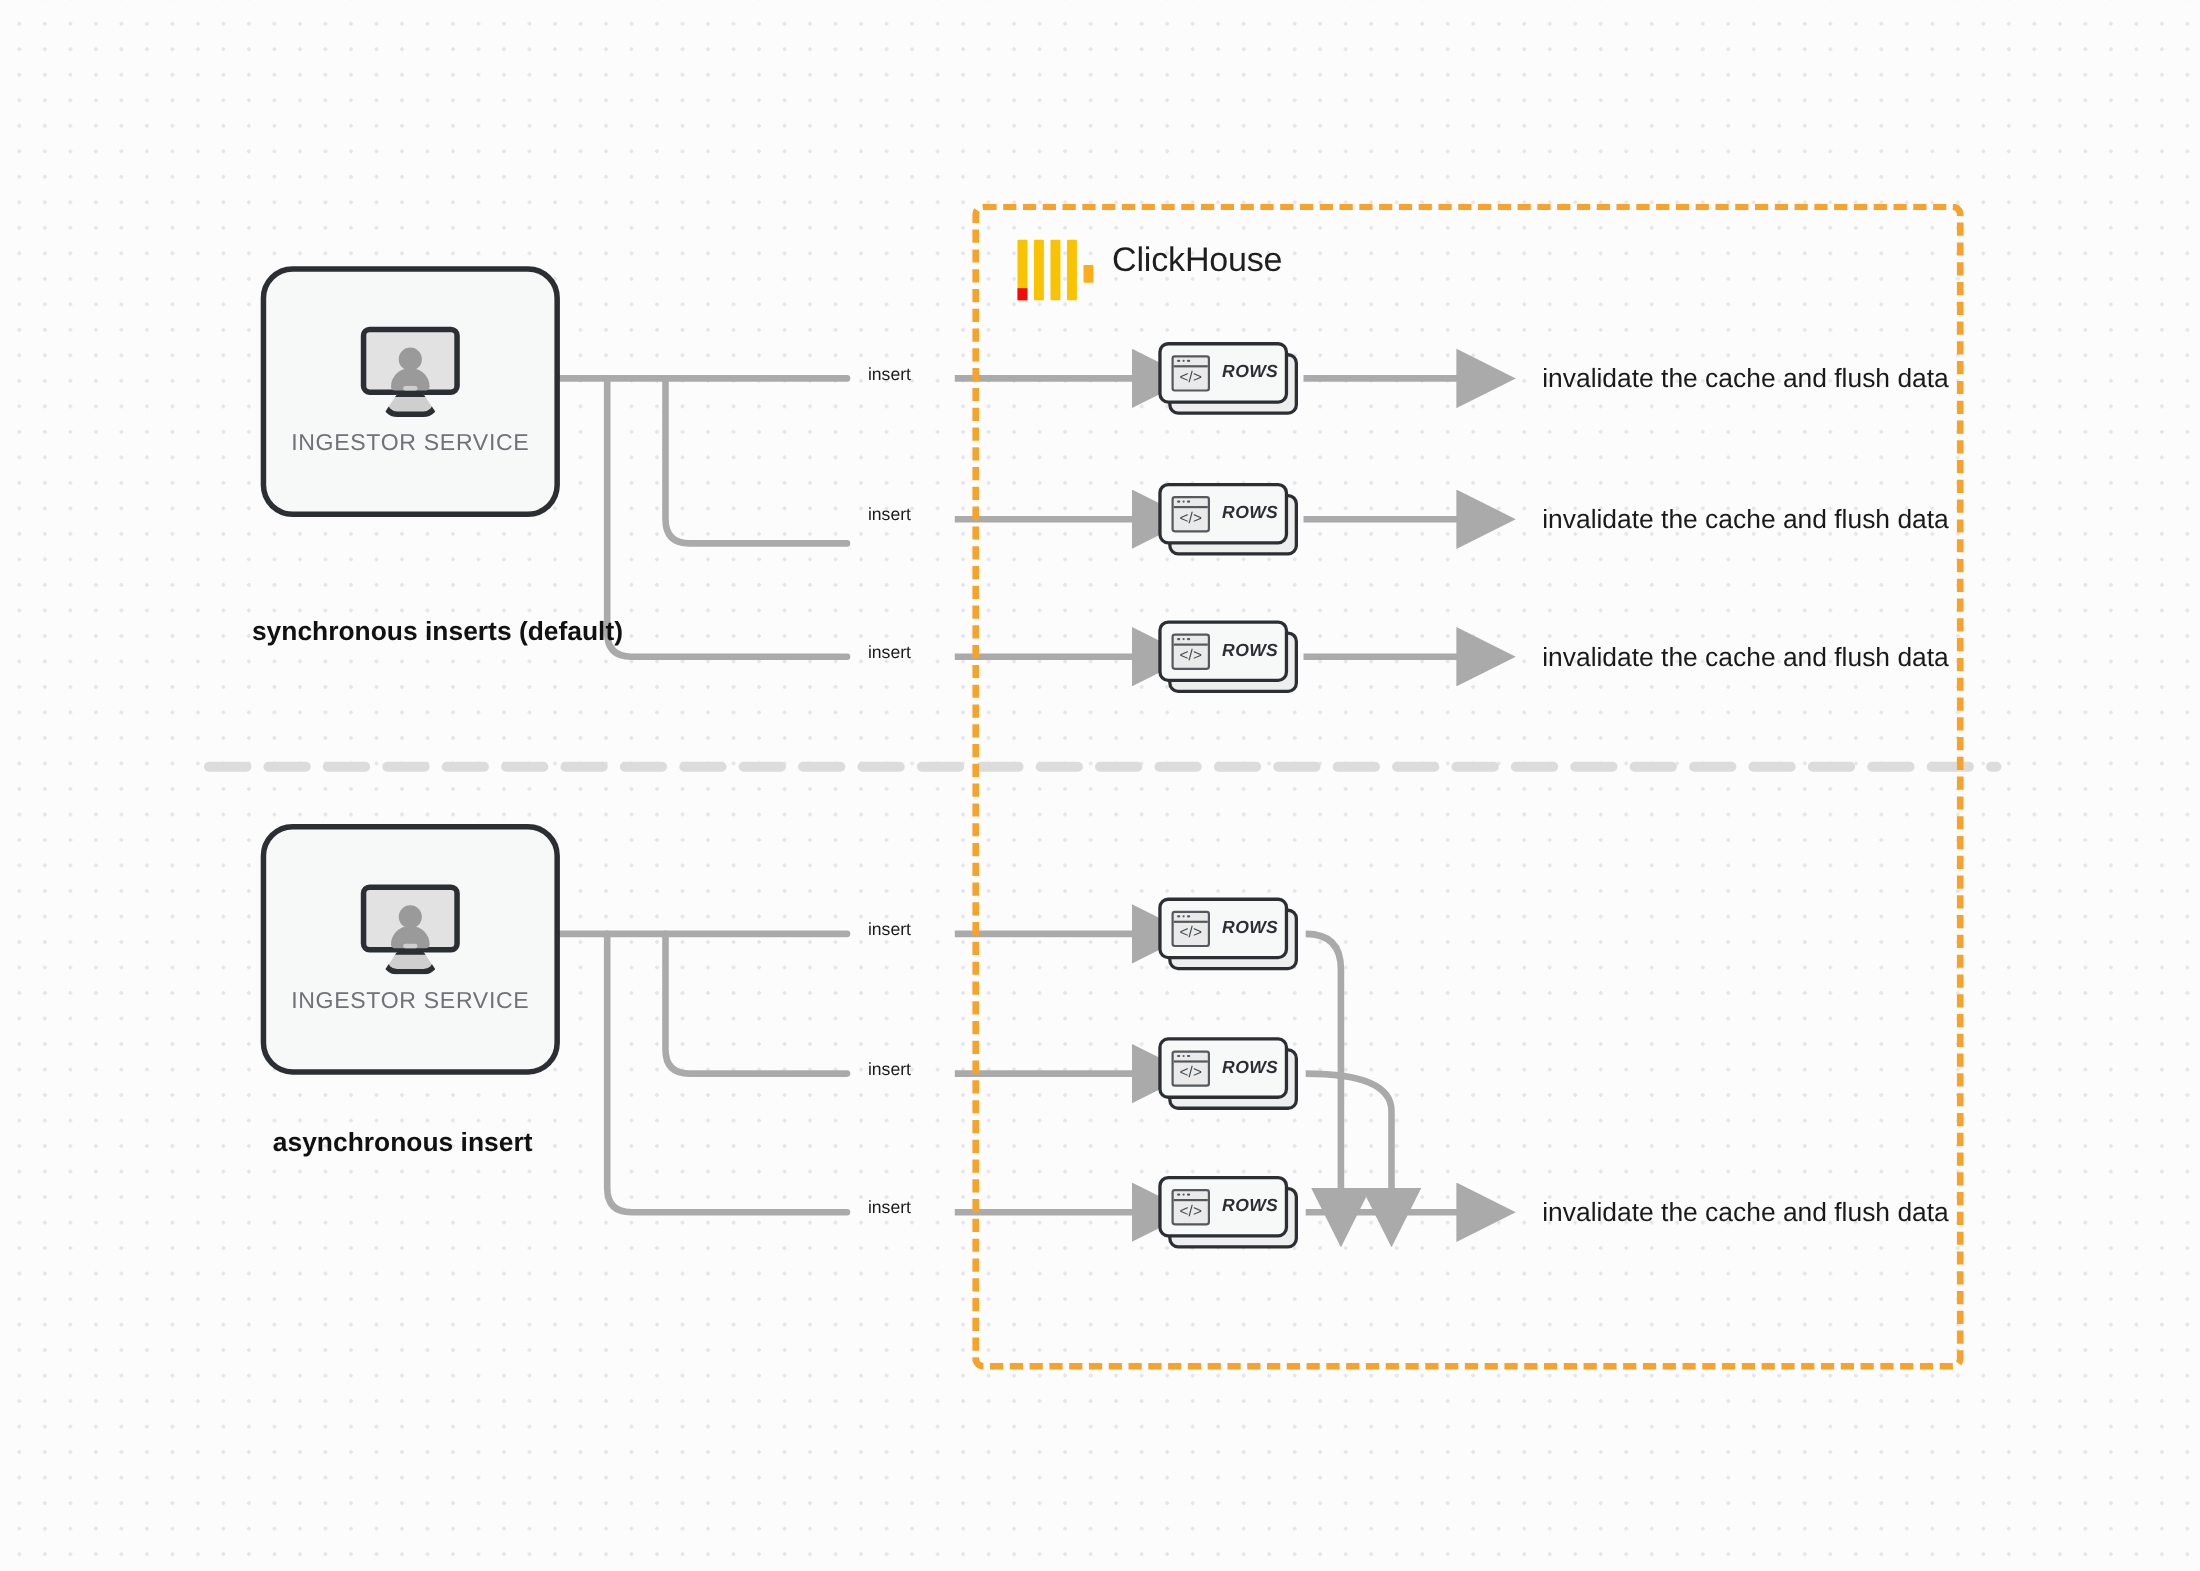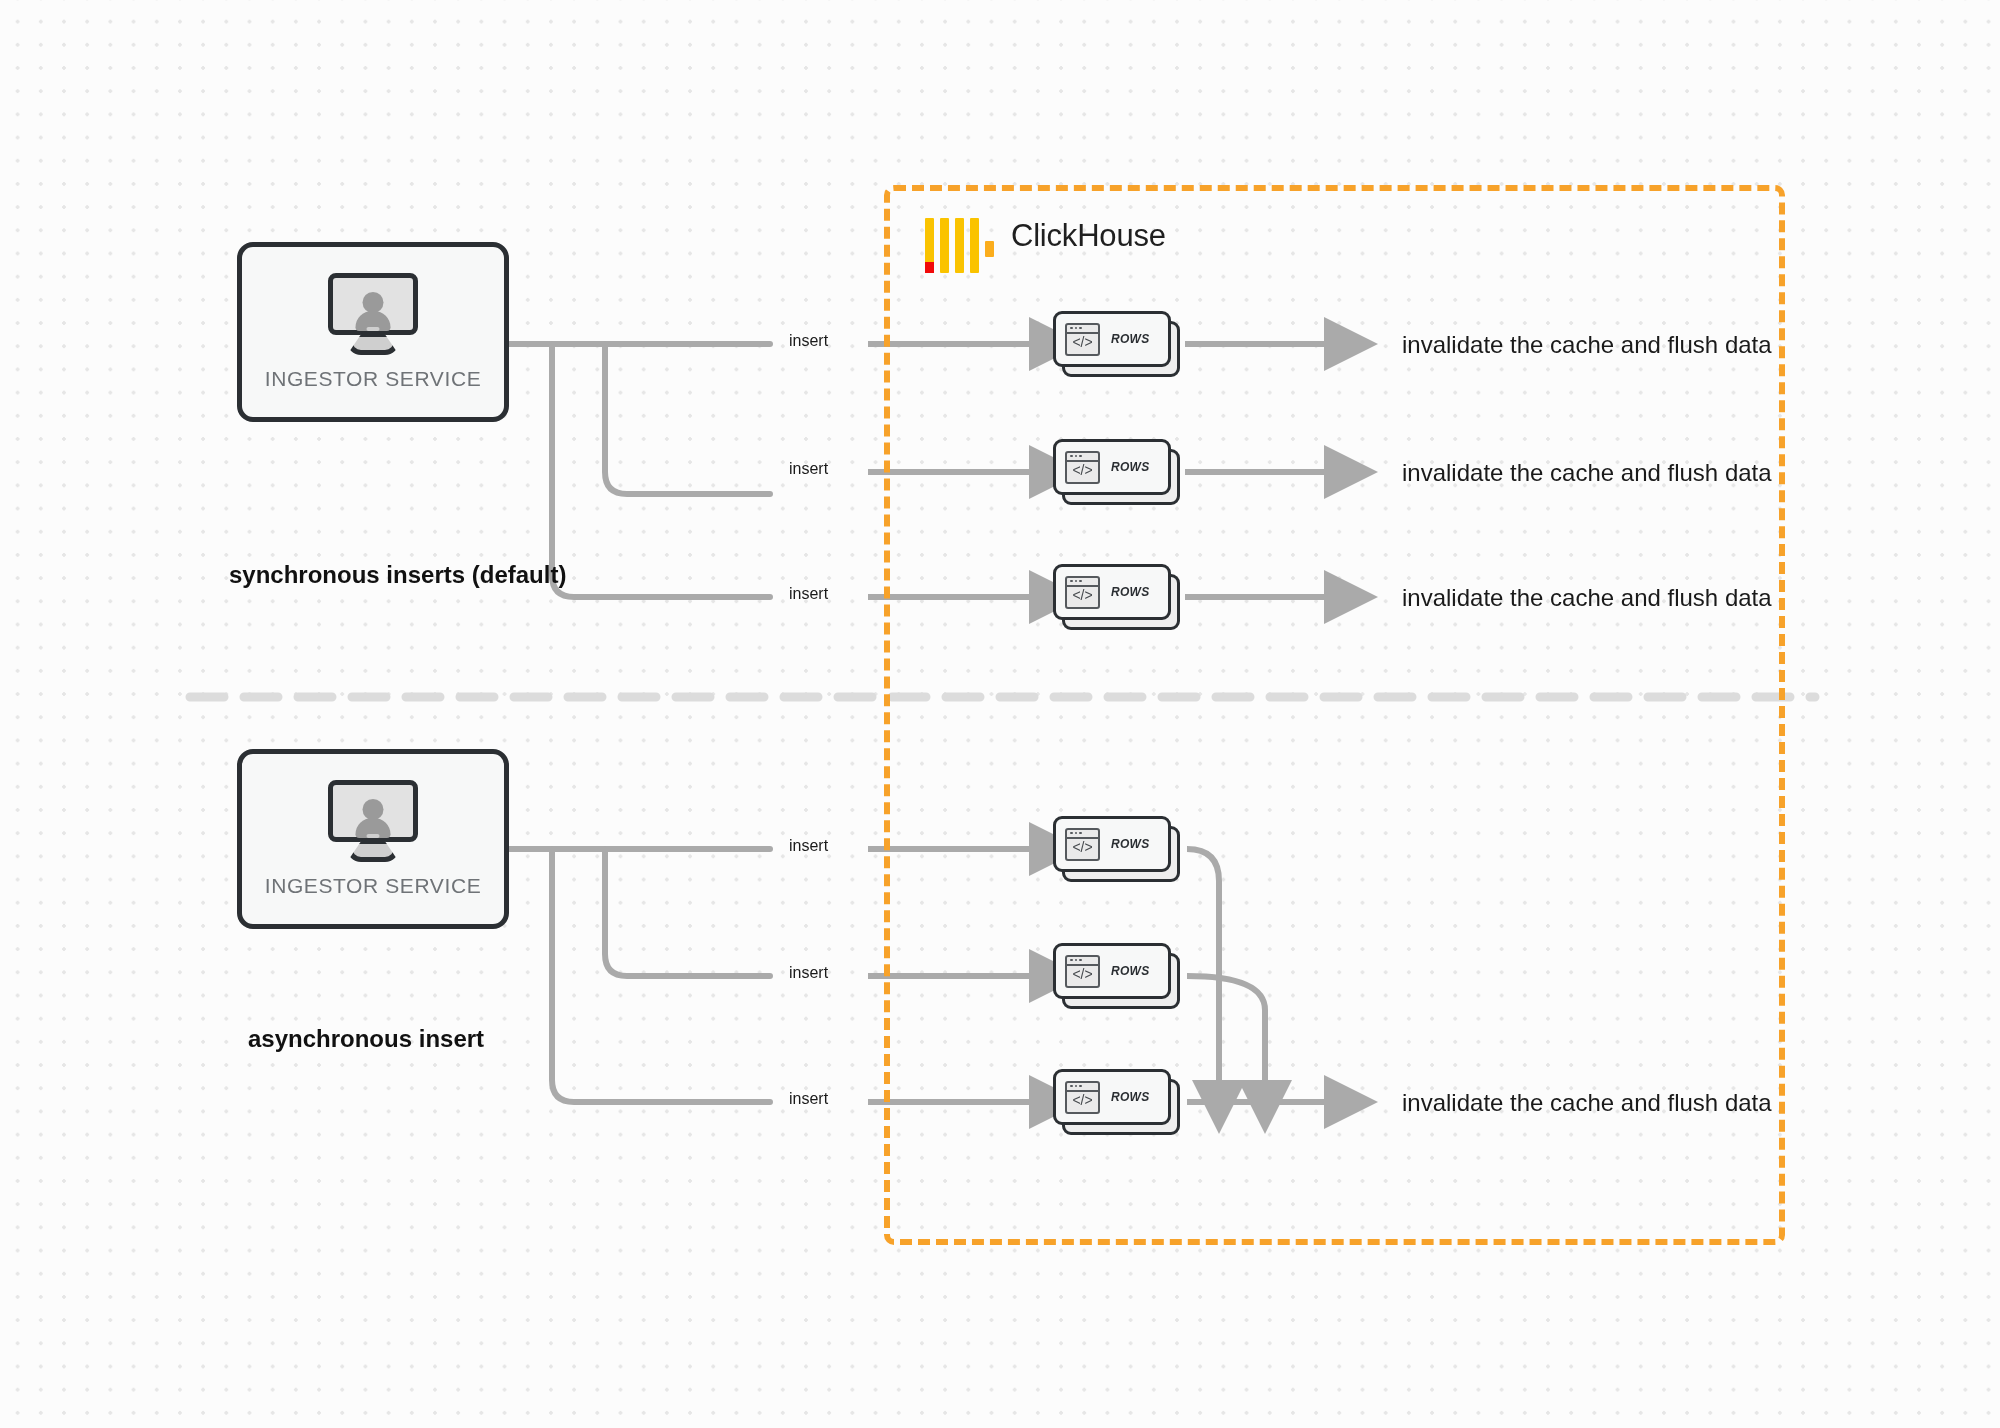--- a/index.html
+++ b/index.html
@@ -88,24 +88,24 @@
     font-size: 31px;
     color: #1f1f1f;
     letter-spacing: -0.2px;
     white-space: nowrap;
   }
 
   
   .ingestor {
     position: absolute;
     width: 272px;
-    height: 180px;
+    height: 228px;
     background: #f7f8f8;
     border: 5px solid #2b2f33;
-    border-radius: 16px;
+    border-radius: 29px;
     box-sizing: border-box;
     display: flex;
     flex-direction: column;
     align-items: center;
     justify-content: center;
   }
   .ingestor.sync  { left: 237px; top: 242px; }
   .ingestor.async { left: 237px; top: 749px; }
 
   .monitor {
@@ -251,21 +251,21 @@
   }
   .rows-card .code-icon .glyph {
     font-family: "Liberation Sans", sans-serif;
     font-size: 14px;
     color: #44484c;
     line-height: 1;
     margin-bottom: 5px;
   }
   .rows-card .rows-text {
     margin-left: 11px;
-    font-size: 12px;
+    font-size: 16px;
     font-style: italic;
     font-weight: bold;
     color: #2b2f33;
     letter-spacing: 0.3px;
   }
 
   
   .edge-label {
     position: absolute;
     font-size: 16px;

